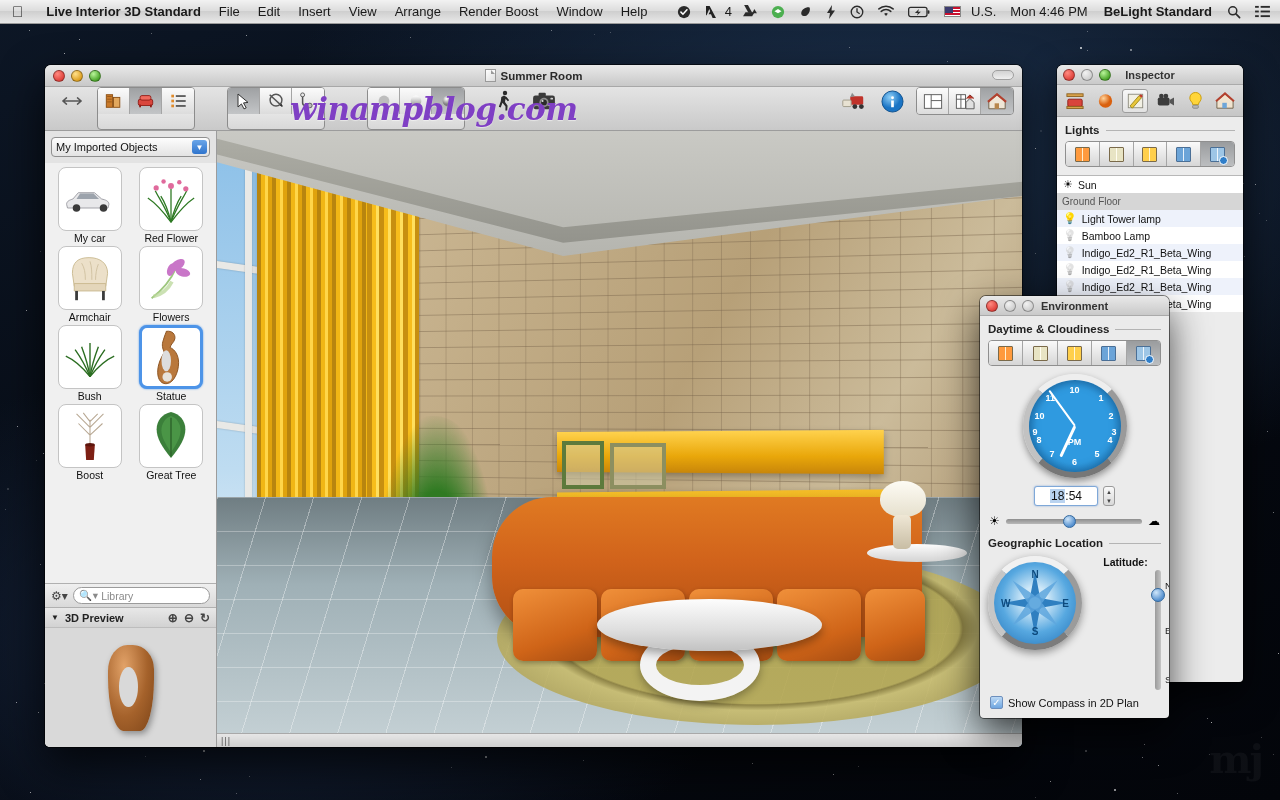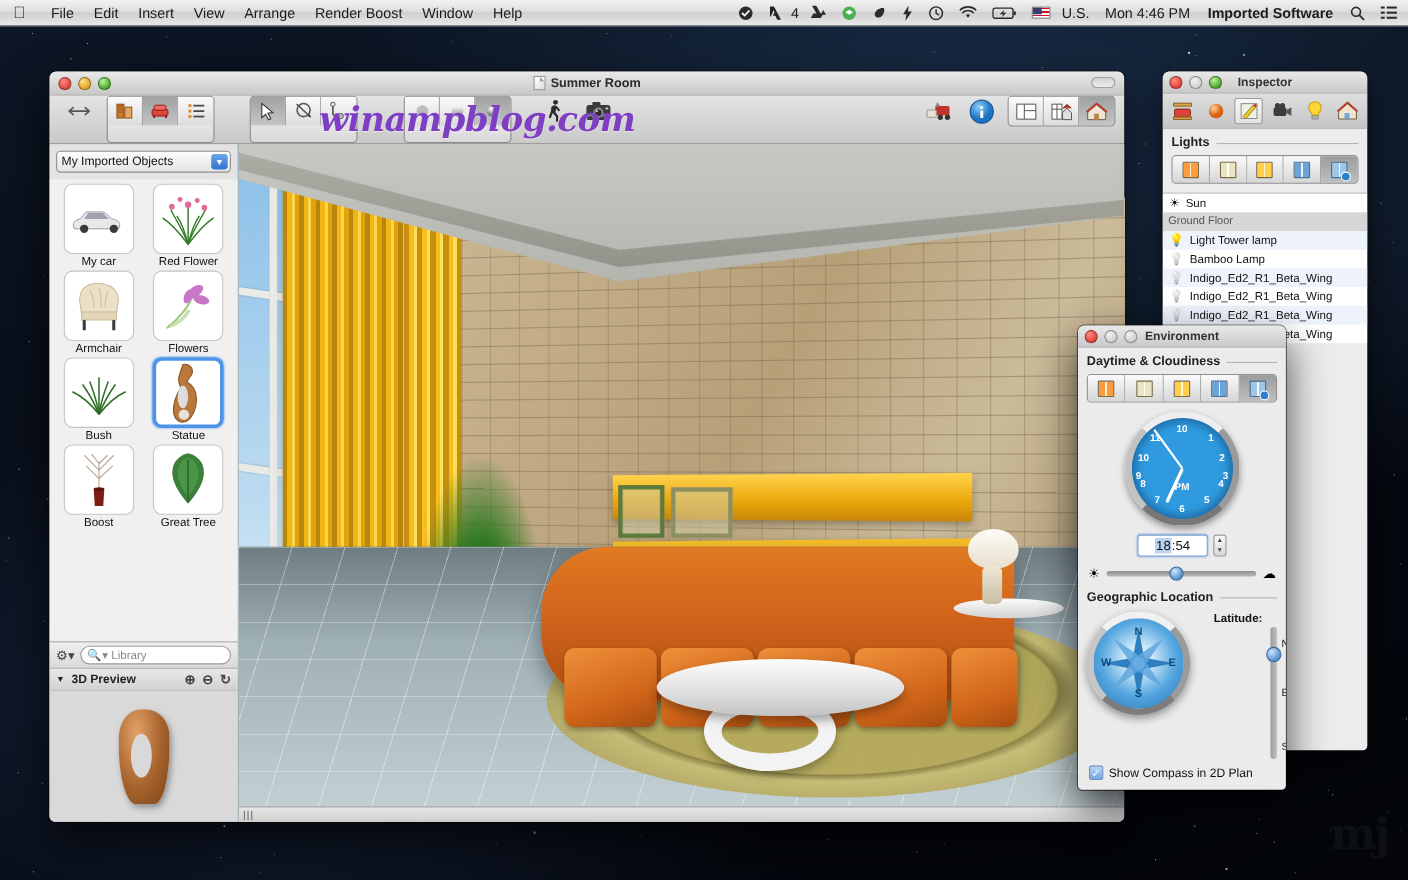--- a/index.html
+++ b/index.html
@@ -647,20 +647,21 @@
     <span class="star" style="left:1277.8px;top:653.1px;width:1px;height:1px;opacity:0.81"></span>
     <span class="star" style="left:1087.4px;top:50.2px;width:1px;height:1px;opacity:0.48"></span>
     <span class="star" style="left:1073.8px;top:663.5px;width:1px;height:1px;opacity:0.57"></span>
     <span class="star" style="left:307.1px;top:176.3px;width:1px;height:1px;opacity:0.40"></span>
     <span class="star" style="left:653.5px;top:654.3px;width:2px;height:2px;opacity:0.25"></span>
   </div>
 <div id="corner-wm">mj</div>
 
 <div id="menubar">
   <span class="apple"></span>
+  <span class="mi app">Live Interior 3D Standard</span>
   <span class="mi">File</span>
   <span class="mi">Edit</span>
   <span class="mi">Insert</span>
   <span class="mi">View</span>
   <span class="mi">Arrange</span>
   <span class="mi">Render Boost</span>
   <span class="mi">Window</span>
   <span class="mi">Help</span>
   <span class="spacer"></span>
 
@@ -717,21 +718,21 @@
         <rect x="0.7" y="1" width="20" height="10" rx="2.2" fill="none" stroke="#2b2b2b" stroke-width="1.4"></rect>
         <rect x="21.4" y="4" width="2" height="4" rx="1" fill="#2b2b2b"></rect>
         <path d="M12 2.6L7.5 7h3.2L9.8 9.8 14 5.6h-3z" fill="#2b2b2b"></path>
       </svg>
   </span>
   <span class="sbicon">
       <span class="flagbox"></span>
     </span>
   <span class="sbtext" style="padding:0 6px 0 0;">U.S.</span>
   <span class="sbtext">Mon 4:46 PM</span>
-  <span class="sbtext" style="font-weight:bold;">Imported Software</span>
+  <span class="sbtext" style="font-weight:bold;">BeLight Standard</span>
   <span class="sbicon">
     <svg width="14" height="14" viewBox="0 0 16 16">
         <circle cx="6.6" cy="6.6" r="4.6" fill="none" stroke="#2b2b2b" stroke-width="1.7"></circle>
         <path d="M10.2 10.2L14.4 14.4" stroke="#2b2b2b" stroke-width="1.9" stroke-linecap="round"></path>
       </svg>
   </span>
   <span class="sbicon" style="padding-right:10px;">
     <svg width="15" height="13" viewBox="0 0 16 14">
         <g fill="#2b2b2b">
           <rect x="0" y="1" width="4" height="2"></rect>

